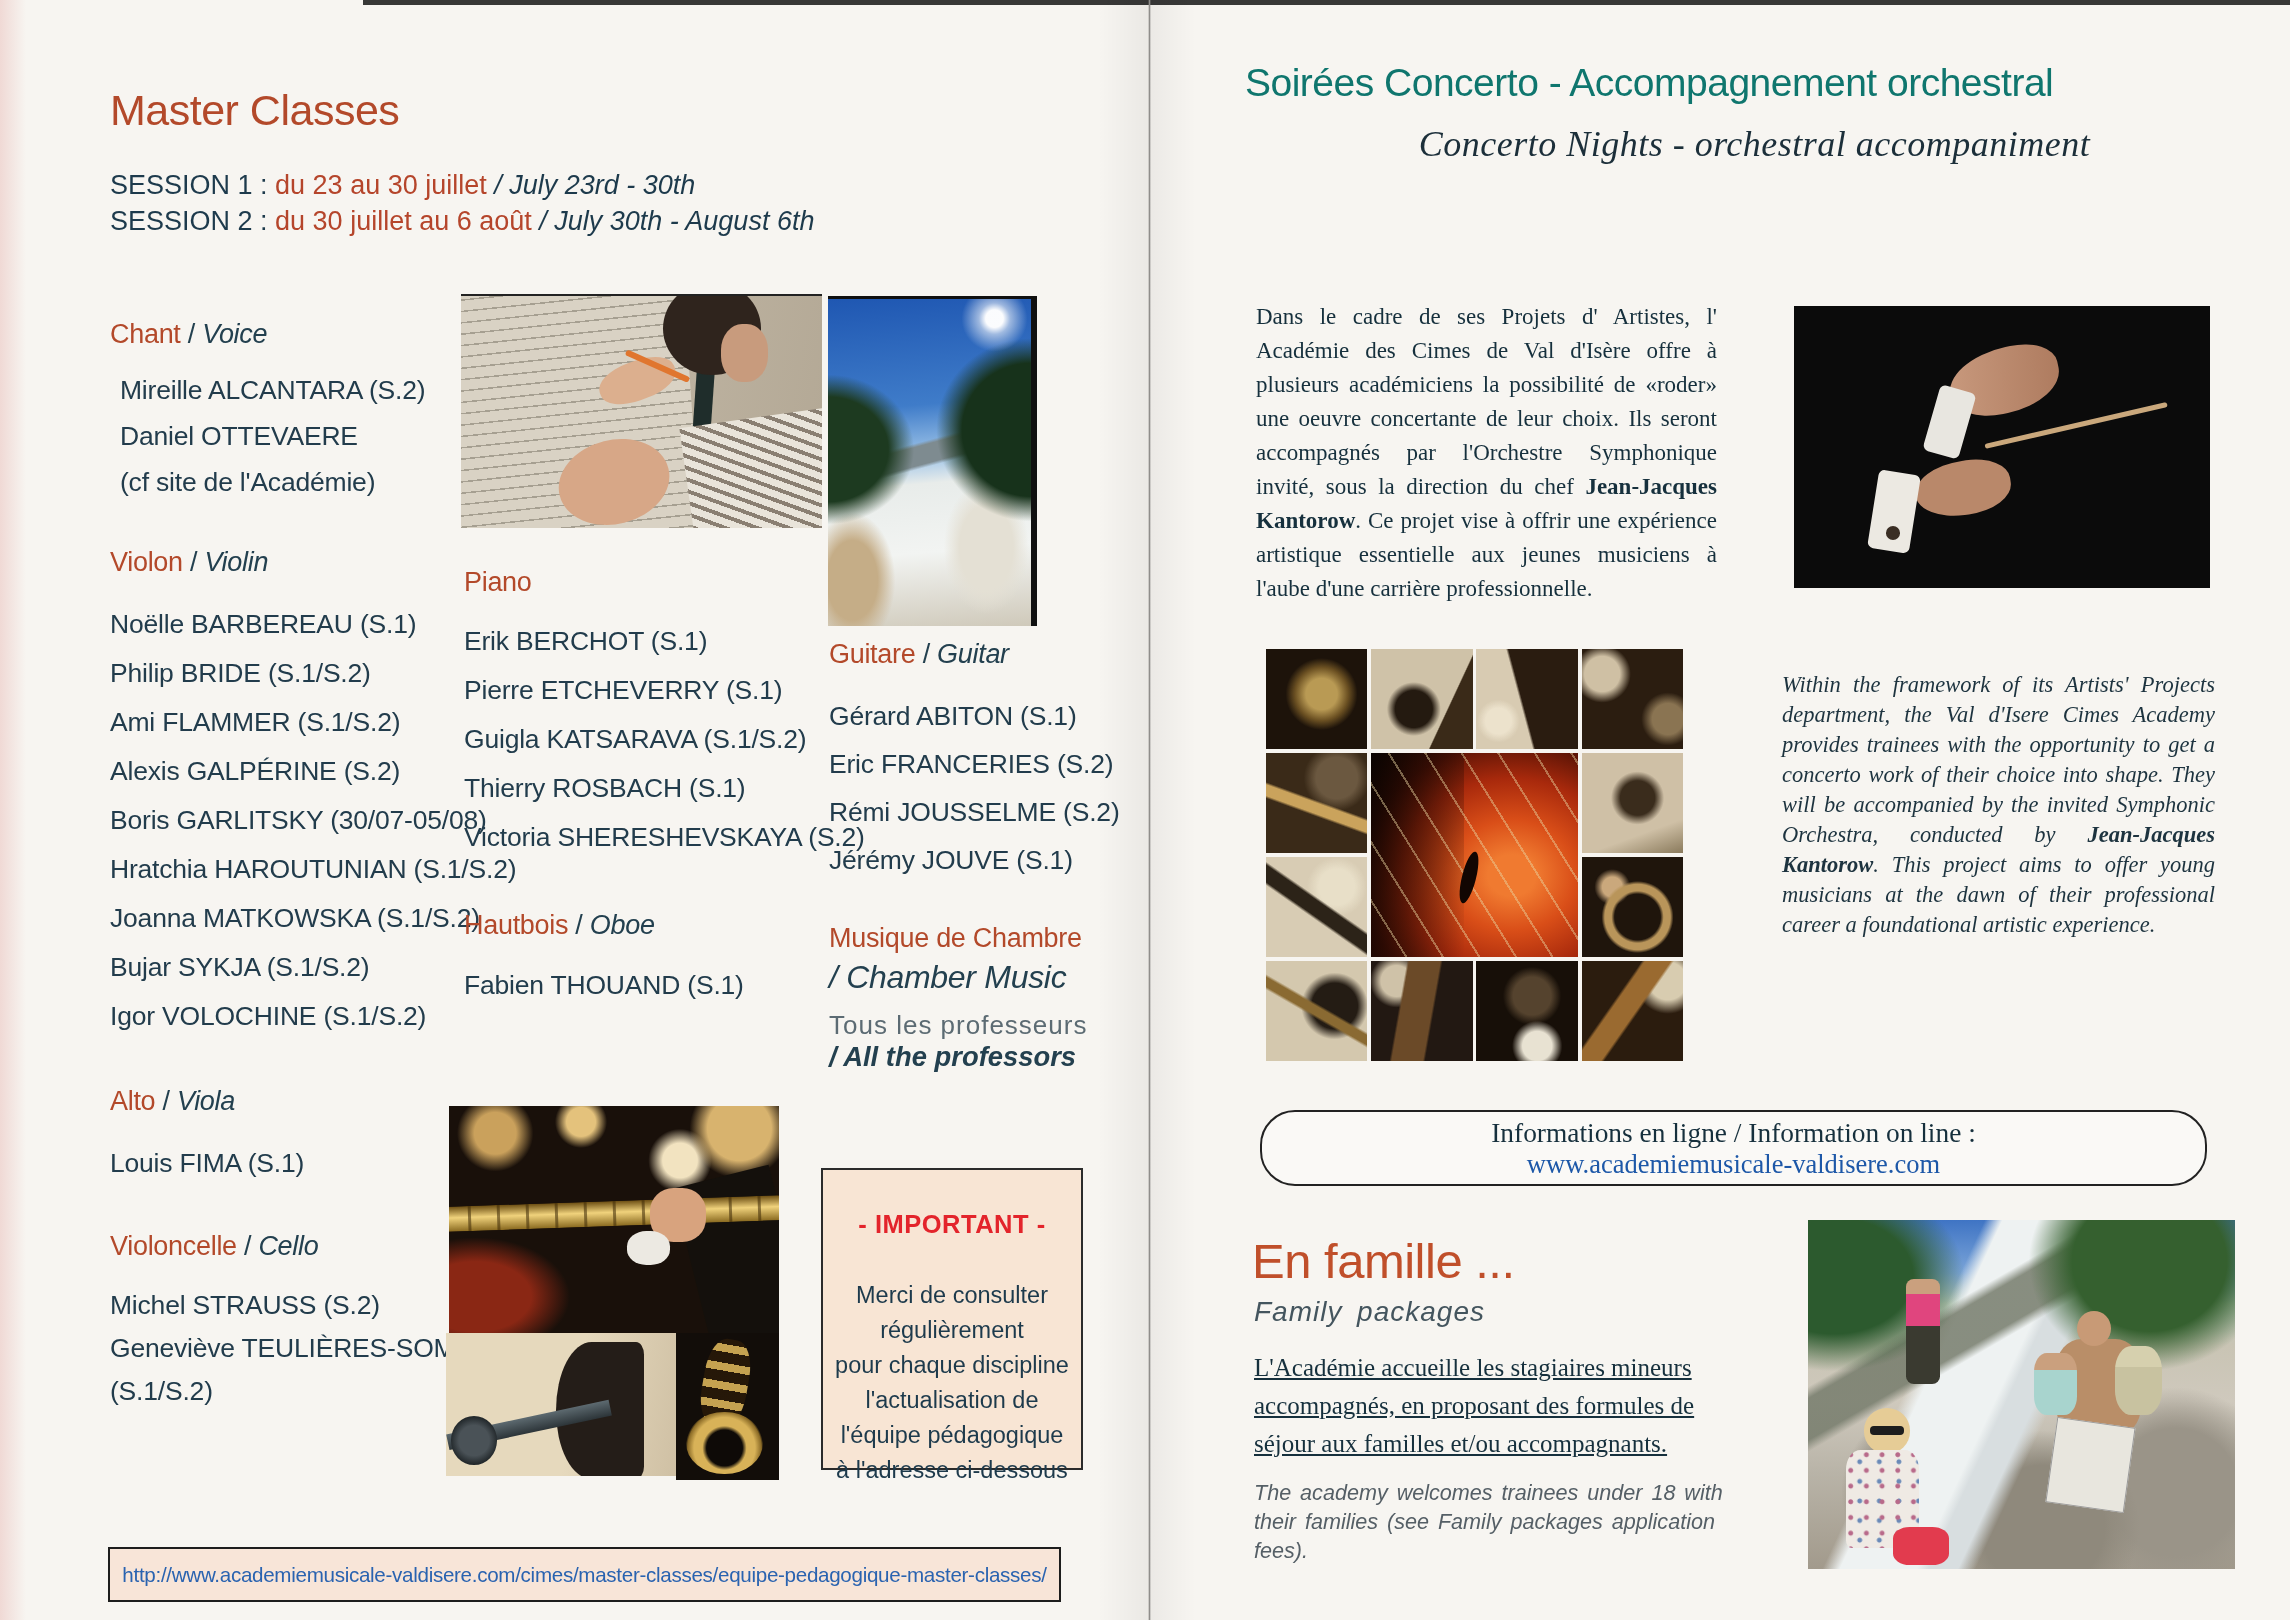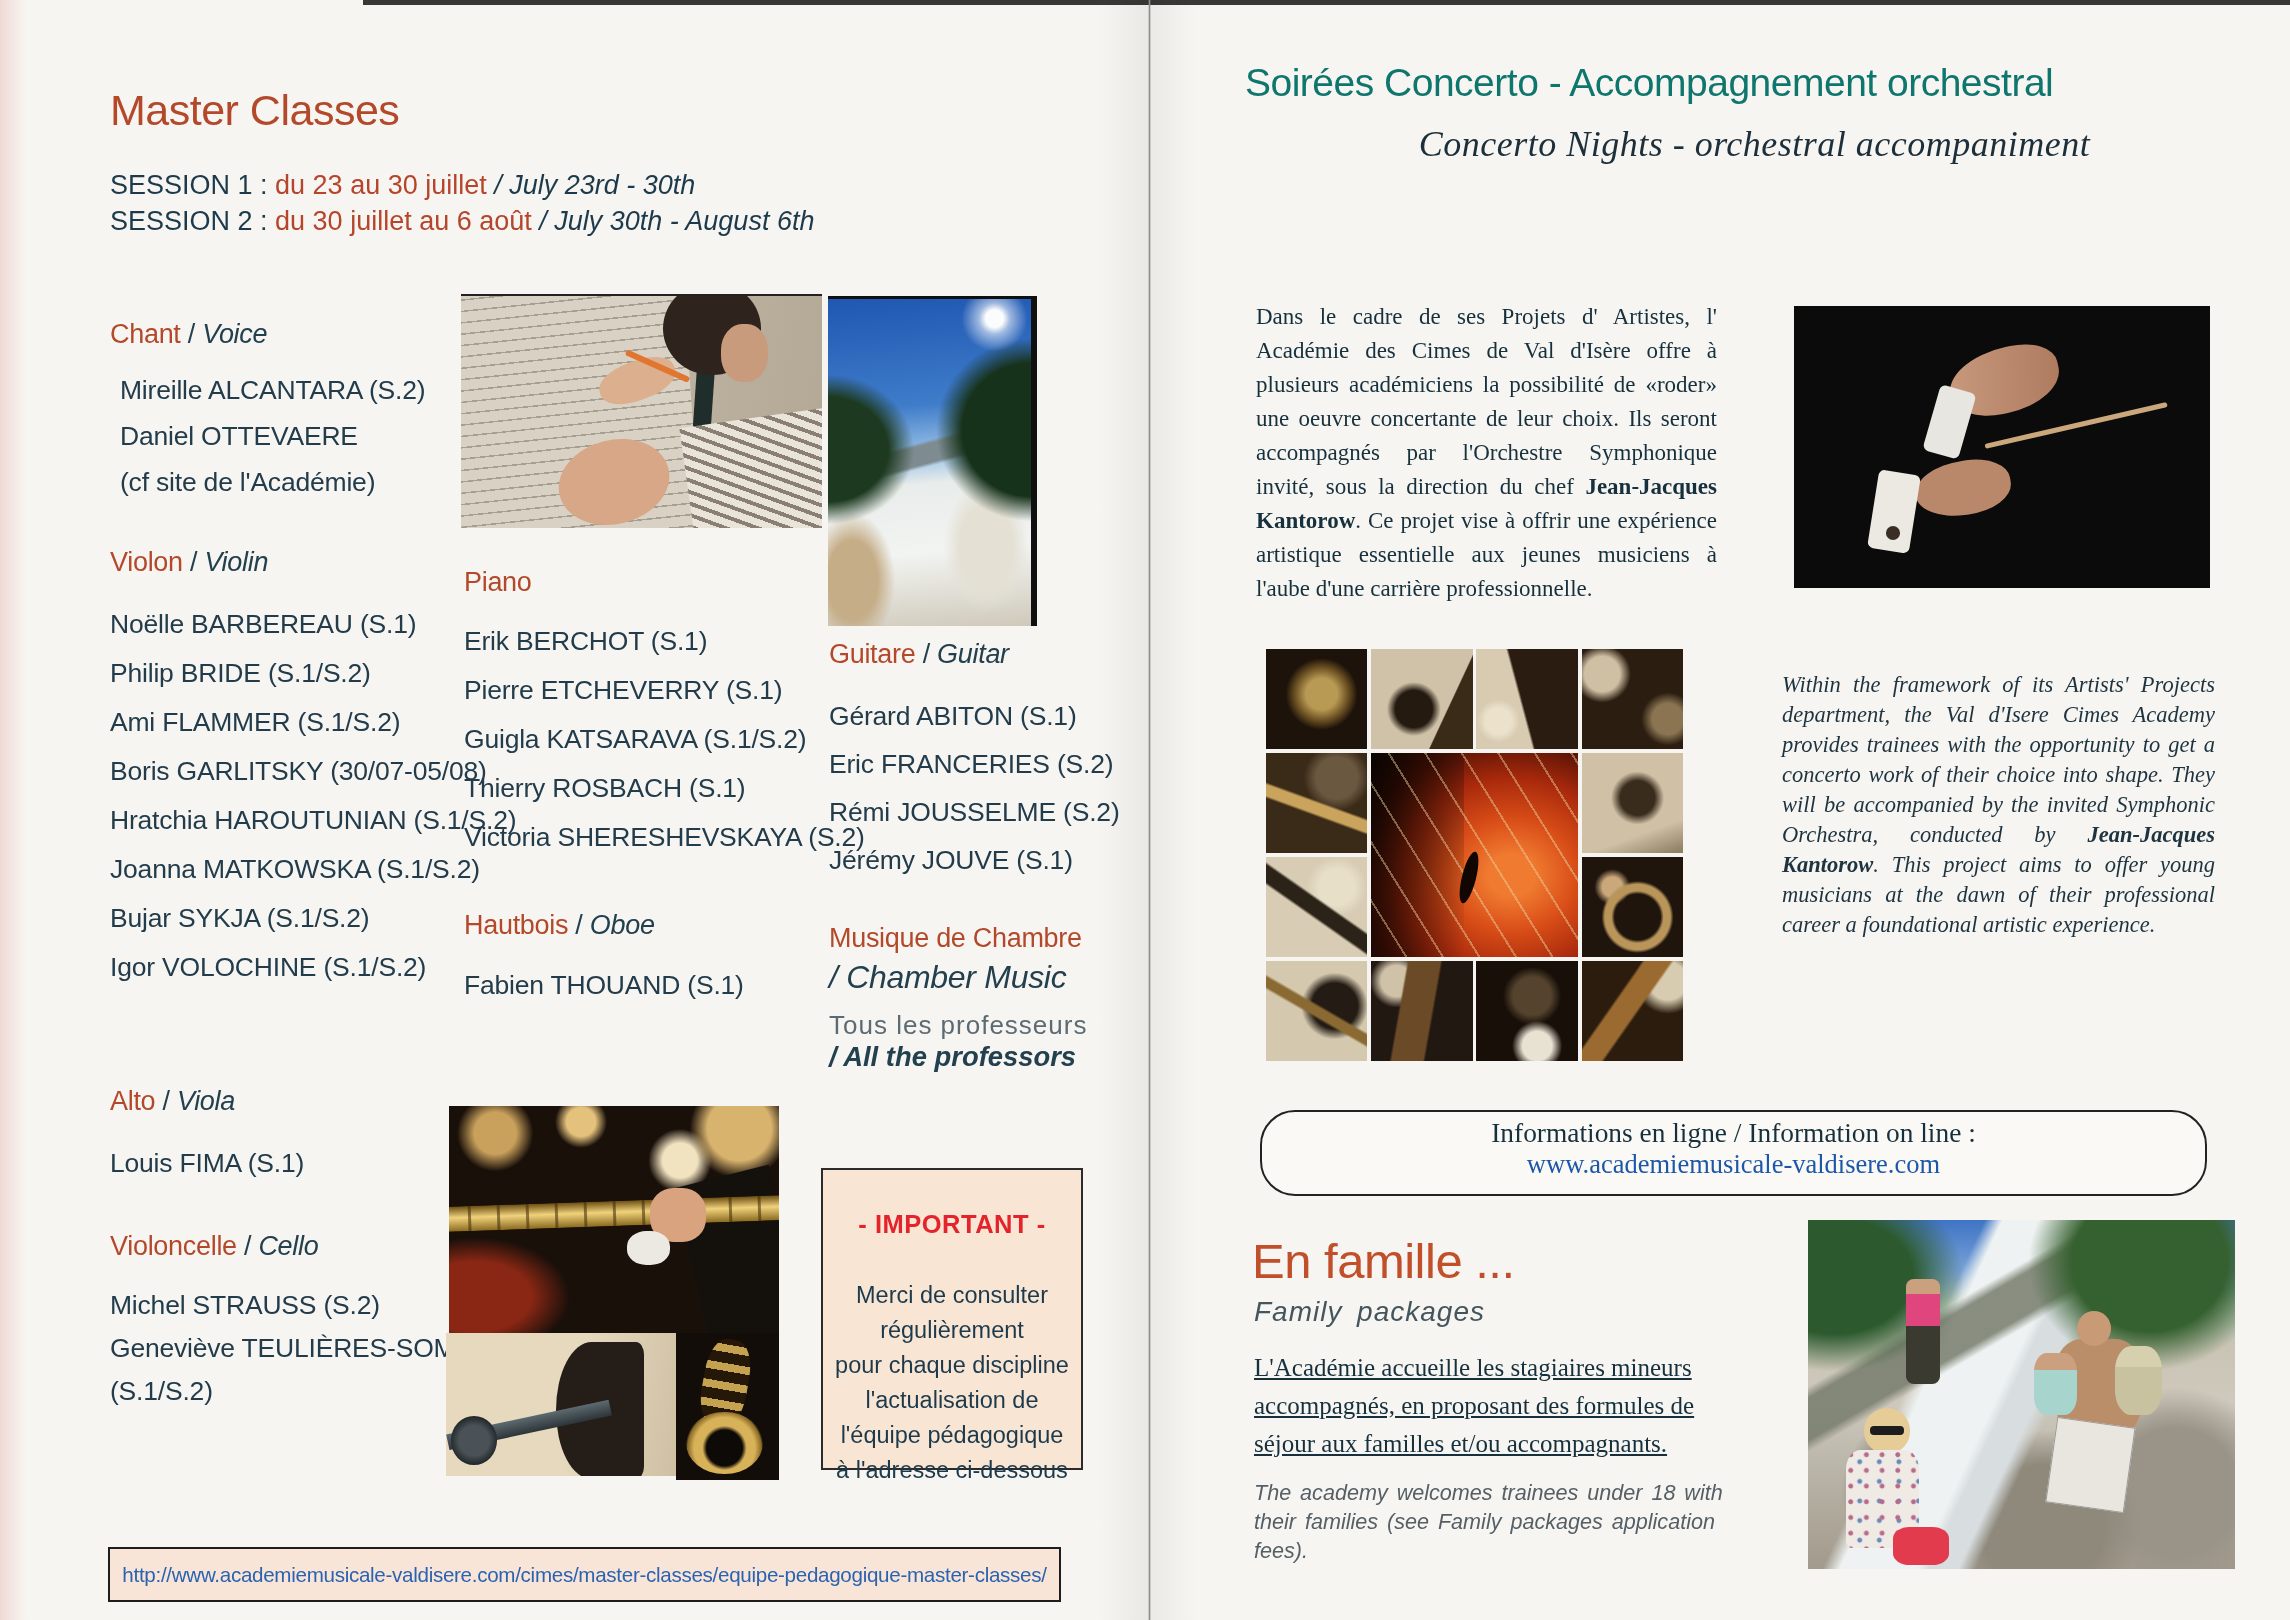--- a/index.html
+++ b/index.html
@@ -43,21 +43,21 @@
      text-align:center;line-height:51px;font-size:20.6px;letter-spacing:-0.3px;color:#2a63b0;box-sizing:content-box;}
 
   
   .r-title{left:1245px;top:61px;width:1019px;text-align:left;font-size:39px;color:#0f766e;letter-spacing:-0.5px;}
   .r-subtitle{left:1245px;top:123px;width:1019px;text-align:center;font-size:36px;color:#1c2f3a;
      font-style:italic;letter-spacing:0.5px;}
   .para-fr{left:1256px;top:300px;width:461px;font-size:23px;line-height:34px;color:#16303d;
      text-align:justify;margin:0;}
   .para-en{left:1782px;top:670px;width:433px;font-size:22.5px;line-height:30px;color:#1d333f;
      font-style:italic;text-align:justify;margin:0;}
-  .info-box{left:1260px;top:1110px;width:947px;height:86px;border:2.9px solid #222;border-radius:35px;
+  .info-box{left:1260px;top:1110px;width:947px;height:76px;border:2.9px solid #222;border-radius:35px;
      text-align:center;box-sizing:border-box;padding-top:5.9px;background:rgba(255,255,255,.4);}
   .info-line1{font-size:27.4px;color:#16303d;}
   .info-url{font-size:26.5px;font-weight:normal;color:#1d58a8;}
   .fam-title{left:1252px;top:1233px;font-size:49px;color:#c04f2a;letter-spacing:-0.5px;}
   .fam-sub{left:1254px;top:1296px;font-size:28px;color:#44555e;font-style:italic;letter-spacing:1px;word-spacing:5.9px;}
   .fam-fr{left:1254px;top:1349px;width:492px;font-size:25px;line-height:38px;color:#16303d;margin:0;text-decoration:underline;}
   .fam-en{left:1254px;top:1478px;width:495px;font-size:21.6px;line-height:29px;color:#555f66;
      font-style:italic;margin:0;word-spacing:2.9px;}
 
   
@@ -222,20 +222,21 @@
       <div>(cf site de l'Académie)</div>
     </div>
 
   <div class="abs sec" style="left:110px;top:547px">
     <span class="fr">Violon</span><span class="sep"> / </span><span class="en">Violin</span>
   </div>
   <div class="abs names" style="left:110px;top:600px">
       <div>Noëlle BARBEREAU (S.1)</div>
       <div>Philip BRIDE (S.1/S.2)</div>
       <div>Ami FLAMMER (S.1/S.2)</div>
+      <div>Alexis GALPÉRINE (S.2)</div>
       <div>Boris GARLITSKY (30/07-05/08)</div>
       <div>Hratchia HAROUTUNIAN (S.1/S.2)</div>
       <div>Joanna MATKOWSKA (S.1/S.2)</div>
       <div>Bujar SYKJA (S.1/S.2)</div>
       <div>Igor VOLOCHINE (S.1/S.2)</div>
     </div>
 
   <div class="abs sec" style="left:110px;top:1086px">
     <span class="fr">Alto</span><span class="sep"> / </span><span class="en">Viola</span>
   </div>

